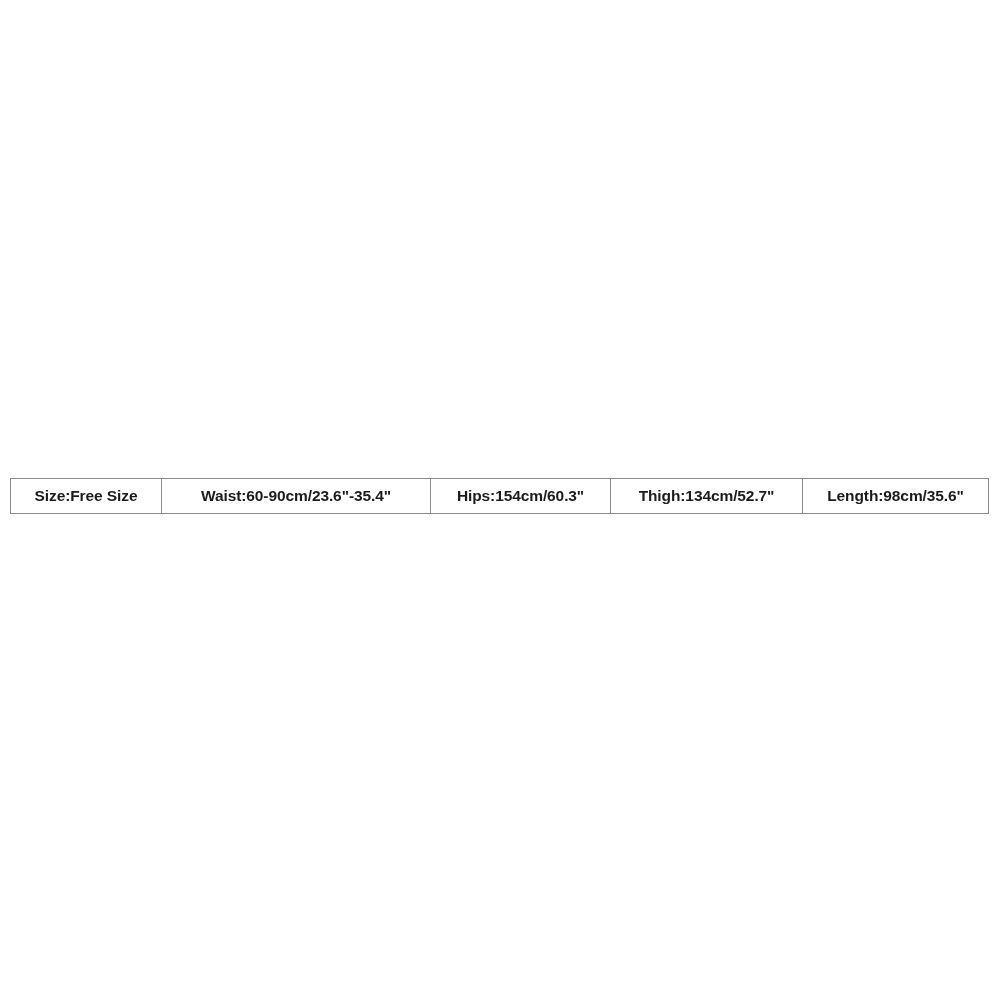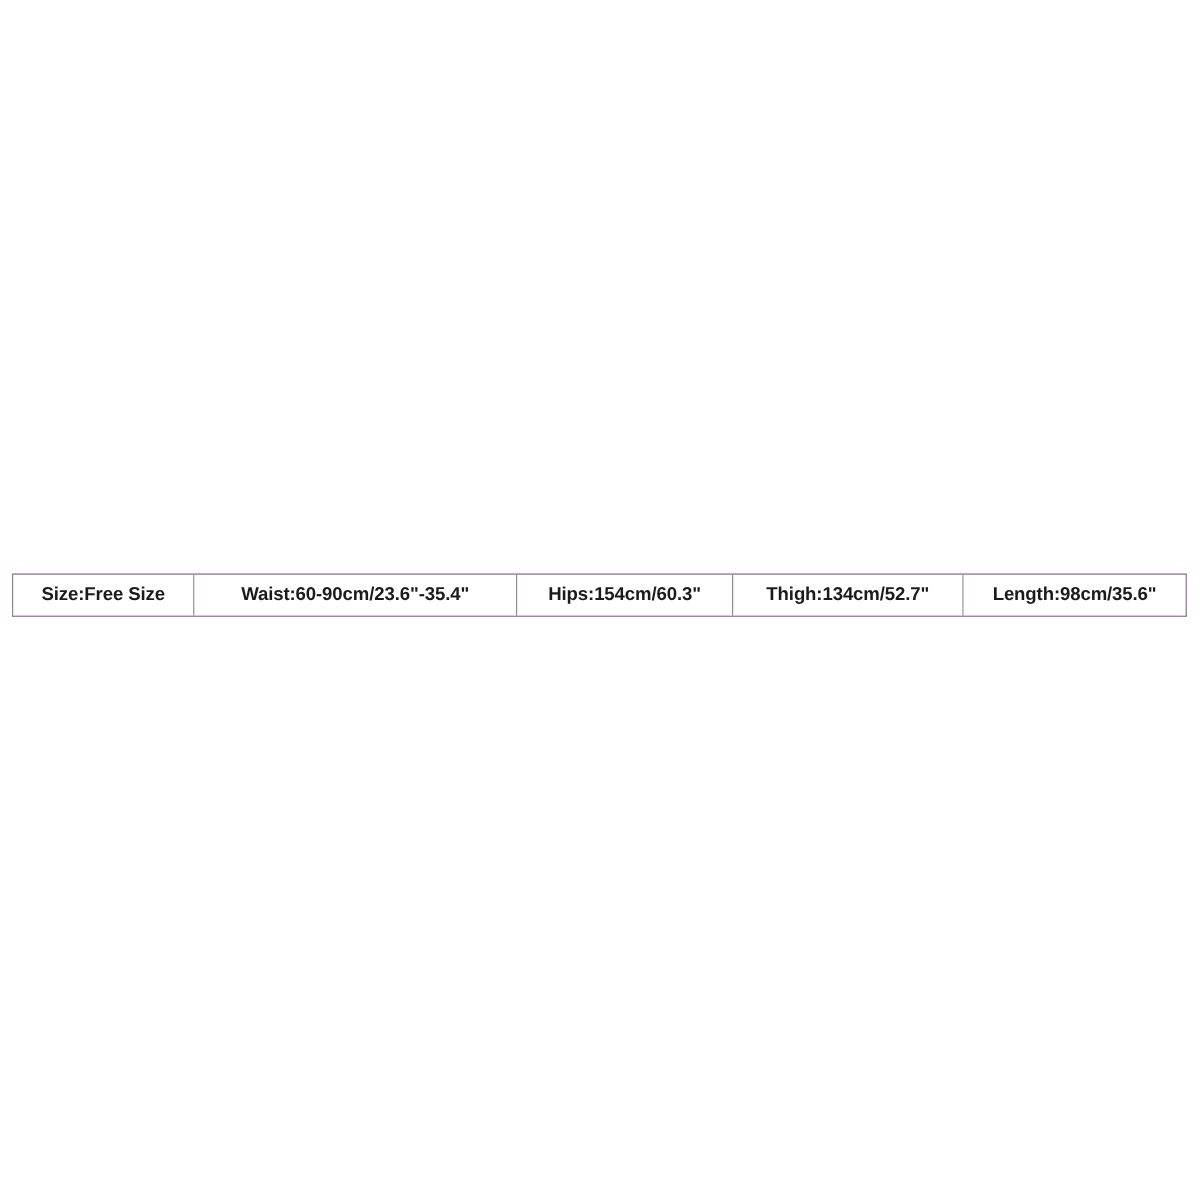--- a/index.html
+++ b/index.html
@@ -32,21 +32,21 @@
     width: 979px;
     height: 36px;
     display: flex;
     flex-direction: row;
     align-items: stretch;
     box-sizing: border-box;
     border-top: 1px solid #8b8b8b;
     border-bottom: 1px solid #8b8b8b;
     border-left: 1px solid #8b8b8b;
     border-right: 1px solid #8b8b8b;
-    background: #d946ef;
+    background: #0369a1;
   }
 
   .chart-cell {
     box-sizing: border-box;
     display: flex;
     align-items: center;
     justify-content: center;
     border-right: 1px solid #8b8b8b;
     background: #ffffff;
     overflow: hidden;

